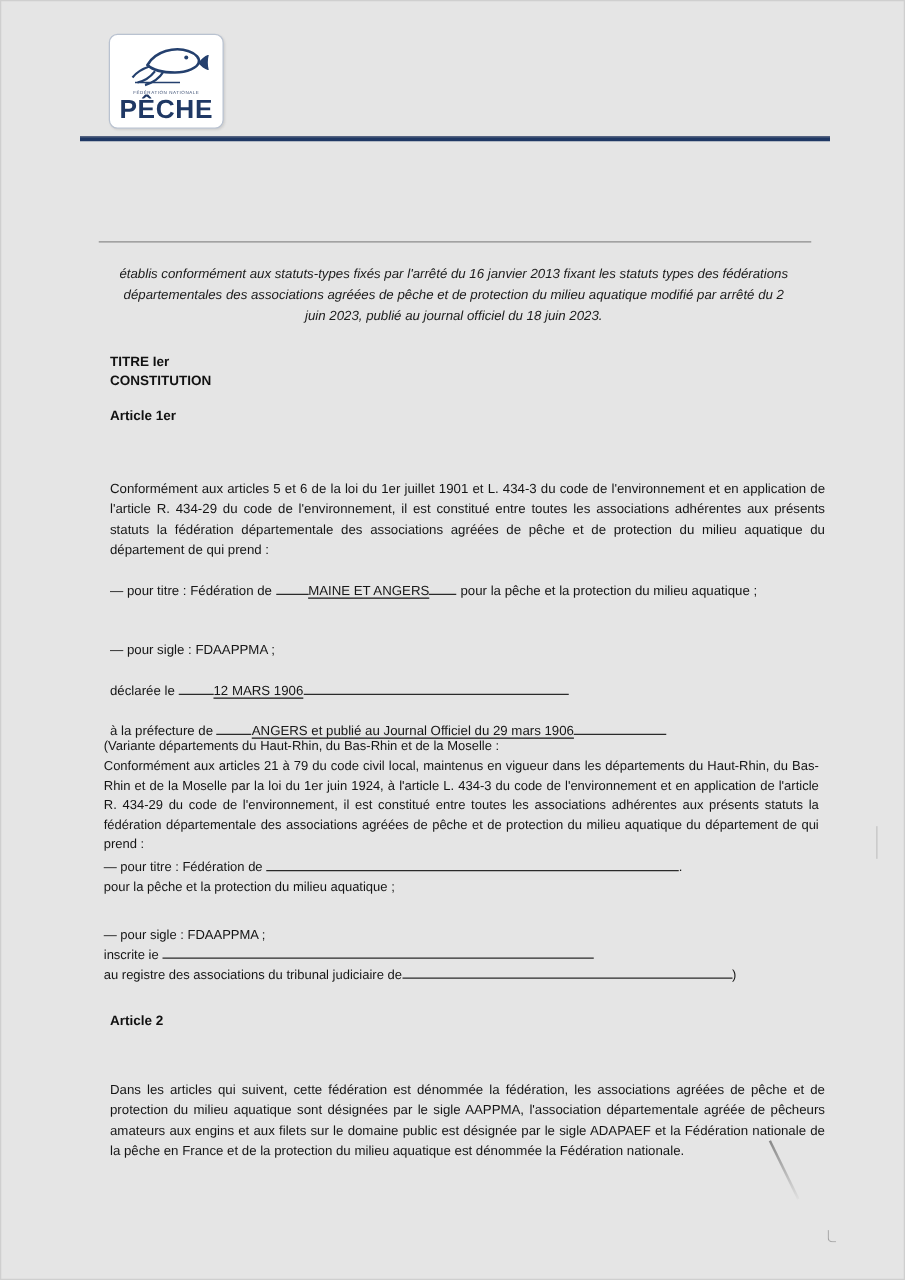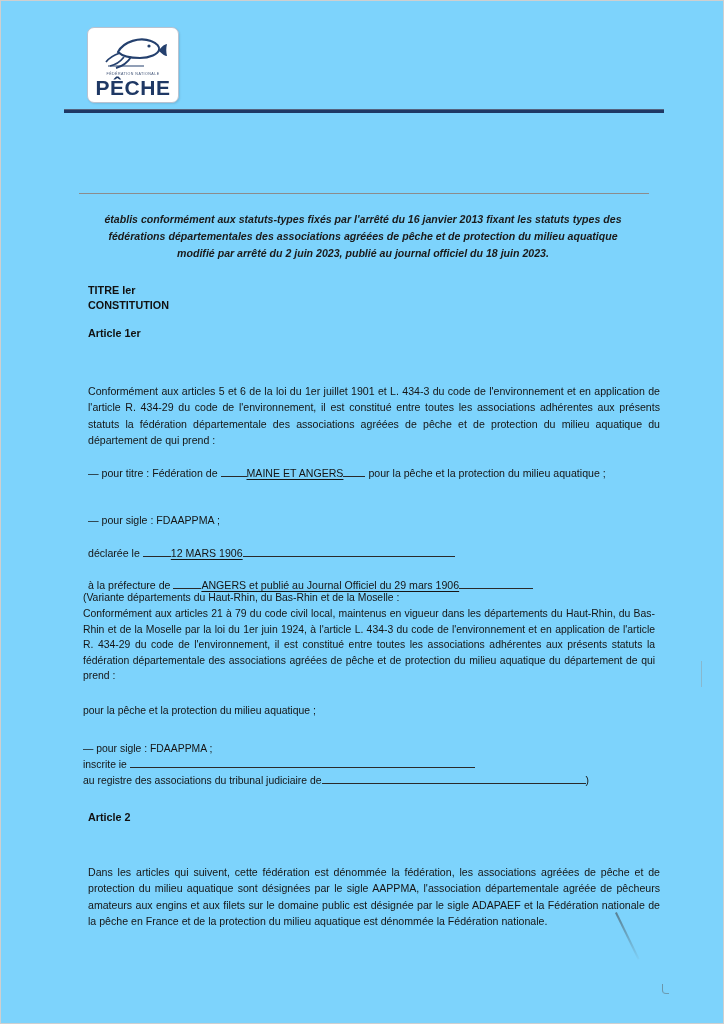--- a/index.html
+++ b/index.html
@@ -15,21 +15,21 @@
     color: #111111;
     position: relative;
   }
 
   .page {
     position: absolute;
     left: 0;
     top: 0;
     width: 724px;
     height: 1024px;
-    background: #7dd3fc;
+    background: #e5e5e5;
     box-sizing: border-box;
     border: 1px solid #cfcfcf;
     overflow: hidden;
   }
 
   
   .header-zone {
     position: absolute;
     left: 0;
     top: 0;
@@ -116,21 +116,21 @@
   }
 
   
   .preamble {
     position: absolute;
     left: 92px;
     top: 210px;
     width: 540px;
     text-align: center;
     font-style: italic;
-    font-weight: bold;
+    font-weight: normal;
     font-size: 10.6px;
     line-height: 1.62;
     color: #1a1a1a;
     font-family: "Liberation Sans", sans-serif;
   }
 
   
   .blk {
     position: absolute;
     left: 87px;
@@ -247,20 +247,24 @@
     <span>déclarée le </span><span class="blankline" style="width:28px;"></span><span class="fill">12 MARS 1906</span><span class="blankline" style="width:212px;"></span>
   </div>
 
   <div class="blk" style="top:556px;">
     <span>à la préfecture de </span><span class="blankline" style="width:28px;"></span><span class="fill">ANGERS et publié au Journal Officiel du 29 mars 1906</span><span class="blankline" style="width:74px;"></span>
   </div>
 
   <div class="small-blk" style="top:589px;">(Variante départements du Haut-Rhin, du Bas-Rhin et de la Moselle :</div>
   <div class="small-blk just" style="top:605px; text-align:justify;">Conformément aux articles 21 à 79 du code civil local, maintenus en vigueur dans les départements du Haut-Rhin, du Bas-Rhin et de la Moselle par la loi du 1er juin 1924, à l'article L. 434-3 du code de l'environnement et en application de l'article R. 434-29 du code de l'environnement, il est constitué entre toutes les associations adhérentes aux présents statuts la fédération départementale des associations agréées de pêche et de protection du milieu aquatique du département de qui prend :</div>
 
+  <div class="small-blk" style="top:686px;">
+    <span>— pour titre : Fédération de</span>
+    <span class="blankline" style="width:330px;"></span><span>.</span>
+  </div>
   <div class="small-blk" style="top:702px;">pour la pêche et la protection du milieu aquatique ;</div>
 
   <div class="small-blk" style="top:740px;">— pour sigle : FDAAPPMA ;</div>
 
   <div class="small-blk" style="top:756px;">
     <span>inscrite ie</span>
     <span class="blankline" style="width:345px;"></span>
   </div>
 
   <div class="small-blk" style="top:772px;">

